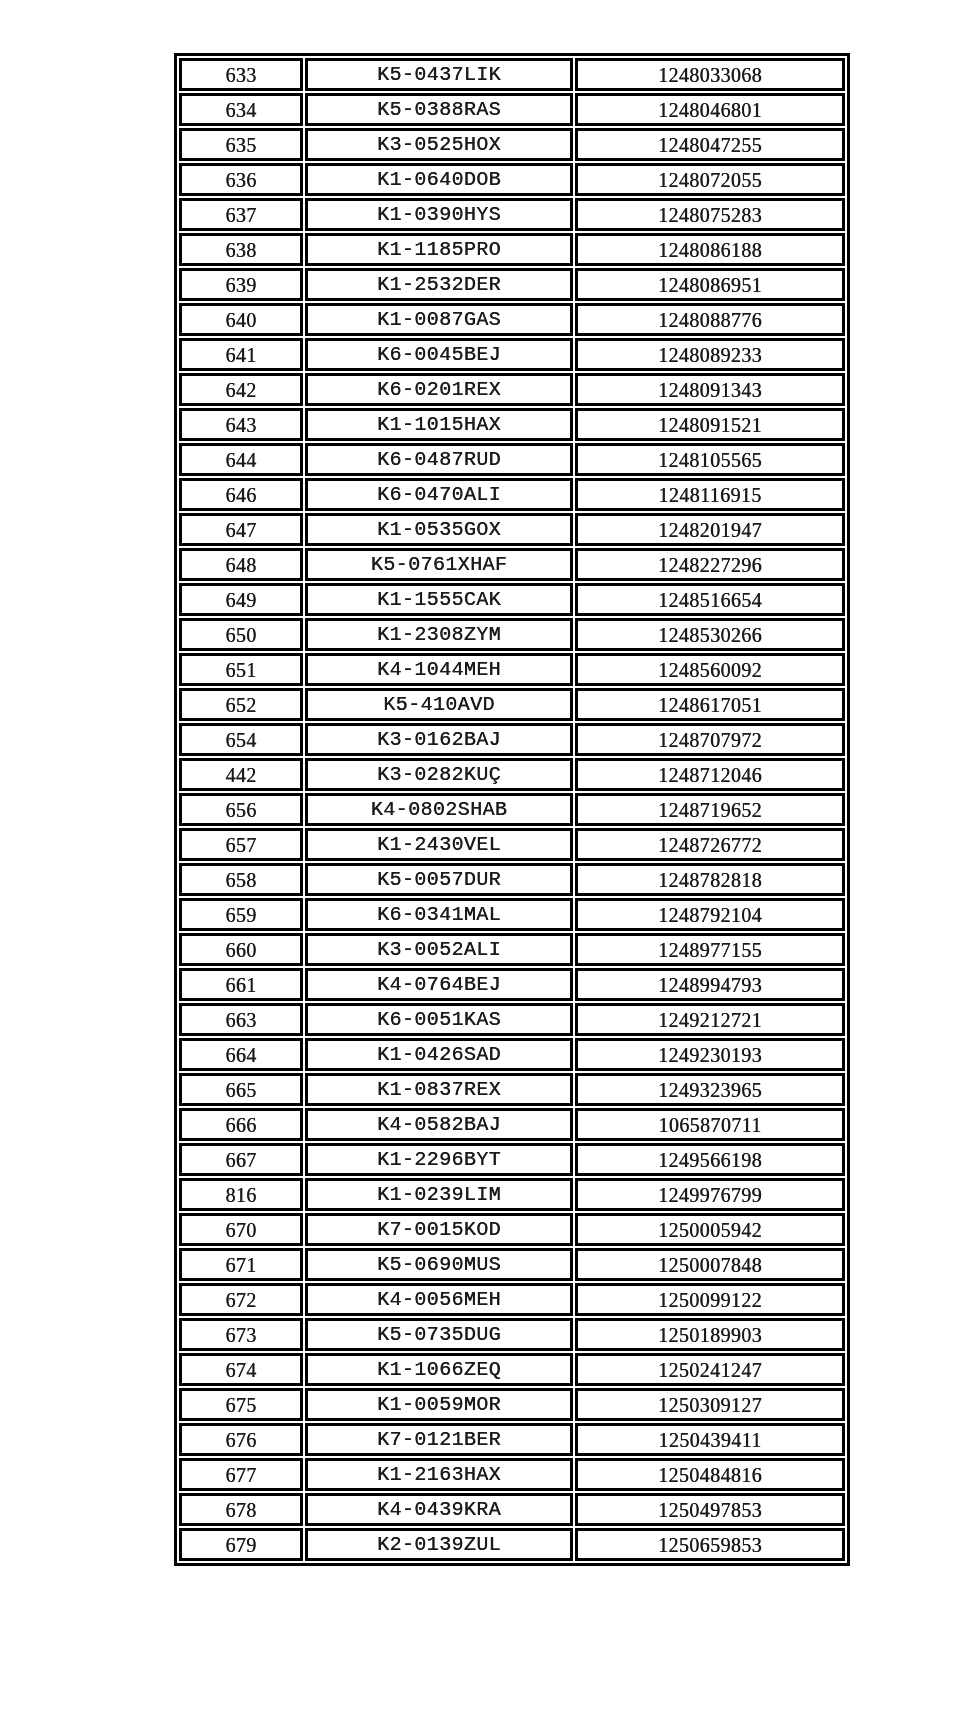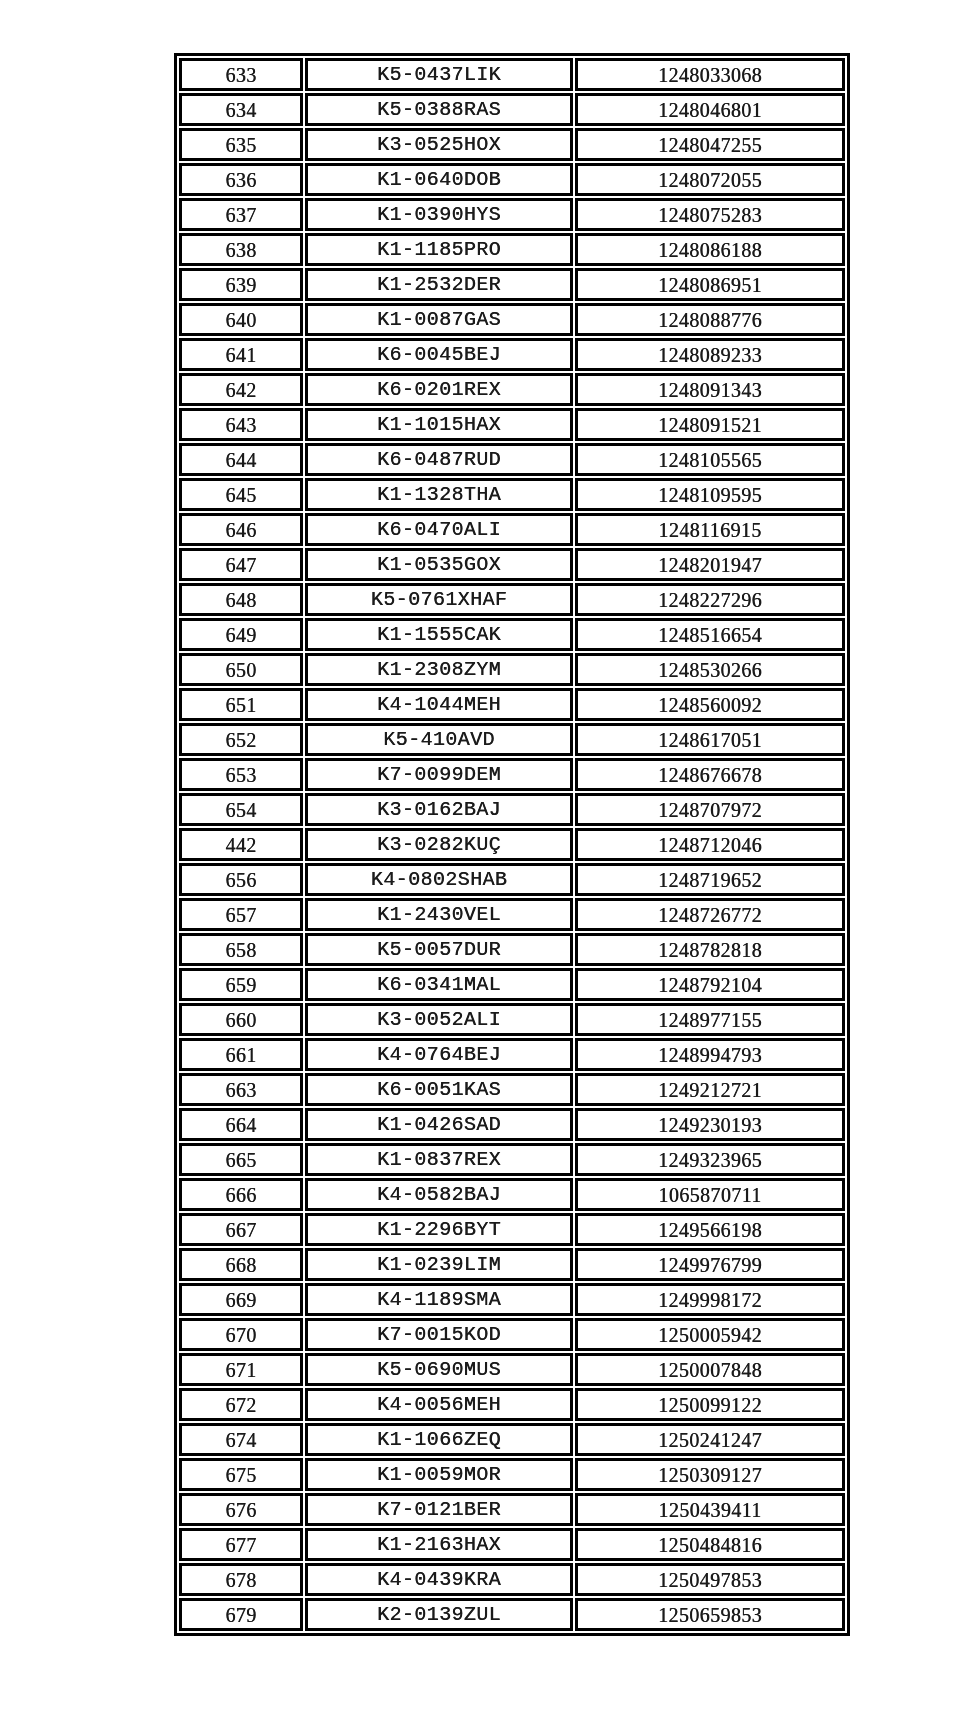--- a/index.html
+++ b/index.html
@@ -102,25 +102,20 @@
             <td>643</td>
             <td>K1-1015HAX</td>
             <td>1248091521</td>
           </tr>
           <tr>
             <td>644</td>
             <td>K6-0487RUD</td>
             <td>1248105565</td>
           </tr>
           <tr>
-            <td>645</td>
-            <td>K1-1328THA</td>
-            <td>1248109595</td>
-          </tr>
-          <tr>
             <td>646</td>
             <td>K6-0470ALI</td>
             <td>1248116915</td>
           </tr>
           <tr>
             <td>647</td>
             <td>K1-0535GOX</td>
             <td>1248201947</td>
           </tr>
           <tr>
@@ -142,25 +137,20 @@
             <td>651</td>
             <td>K4-1044MEH</td>
             <td>1248560092</td>
           </tr>
           <tr>
             <td>652</td>
             <td>K5-410AVD</td>
             <td>1248617051</td>
           </tr>
           <tr>
-            <td>653</td>
-            <td>K7-0099DEM</td>
-            <td>1248676678</td>
-          </tr>
-          <tr>
             <td>654</td>
             <td>K3-0162BAJ</td>
             <td>1248707972</td>
           </tr>
           <tr>
             <td>442</td>
             <td>K3-0282KUÇ</td>
             <td>1248712046</td>
           </tr>
           <tr>
@@ -212,43 +202,43 @@
             <td>666</td>
             <td>K4-0582BAJ</td>
             <td>1065870711</td>
           </tr>
           <tr>
             <td>667</td>
             <td>K1-2296BYT</td>
             <td>1249566198</td>
           </tr>
           <tr>
-            <td>668</td>
+            <td>816</td>
             <td>K1-0239LIM</td>
             <td>1249976799</td>
-          </tr>
-          <tr>
-            <td>669</td>
-            <td>K4-1189SMA</td>
-            <td>1249998172</td>
           </tr>
           <tr>
             <td>670</td>
             <td>K7-0015KOD</td>
             <td>1250005942</td>
           </tr>
           <tr>
             <td>671</td>
             <td>K5-0690MUS</td>
             <td>1250007848</td>
           </tr>
           <tr>
             <td>672</td>
             <td>K4-0056MEH</td>
             <td>1250099122</td>
+          </tr>
+          <tr>
+            <td>673</td>
+            <td>K5-0735DUG</td>
+            <td>1250189903</td>
           </tr>
           <tr>
             <td>674</td>
             <td>K1-1066ZEQ</td>
             <td>1250241247</td>
           </tr>
           <tr>
             <td>675</td>
             <td>K1-0059MOR</td>
             <td>1250309127</td>

